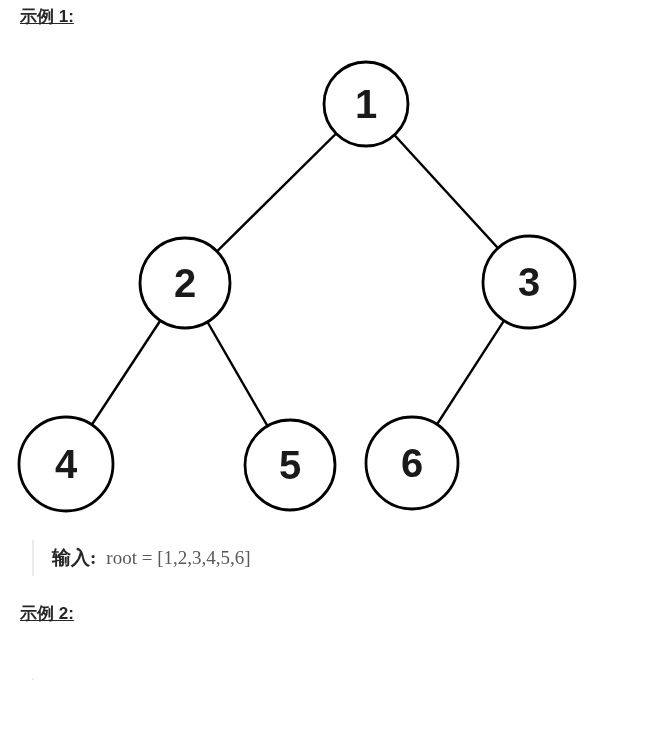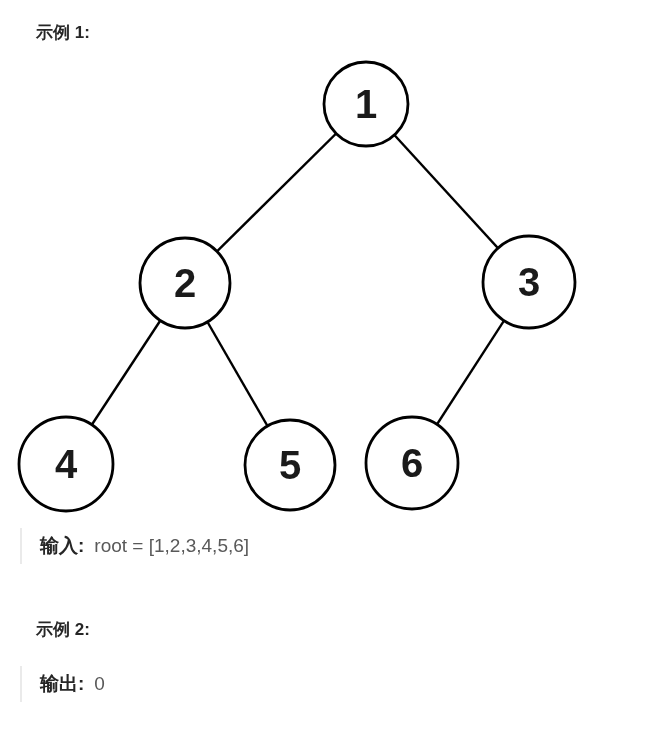--- a/index.html
+++ b/index.html
@@ -6,40 +6,41 @@
   body {
     width: 668px; height: 749px;
     background: #ffffff;
     font-family: "Liberation Sans", sans-serif;
     position: relative;
     overflow: hidden;
   }
   .ex-title {
     position: absolute;
     left: 20px;
-    margin: 16px;
+    margin: 0;
     font-size: 17px;
     font-weight: bold;
     color: #262626;
     white-space: nowrap;
+    text-decoration: underline;
   }
   #example1-title { top: 5px; }
   #example2-title { top: 602px; }
   #tree-svg {
     position: absolute;
     left: 0;
     top: 55px;
   }
   .code-block {
     position: absolute;
     left: 20px;
-    margin: 0;
+    margin: 12px;
     border-left: 2px solid #eaeaea;
     padding: 1px 14px 1px 18px;
-    font-family: Liberation Sans, sans-serif;
+    font-family: Liberation Serif, serif;
     font-size: 19px;
     line-height: 34px;
     color: #595959;
     white-space: pre;
   }
   #example1-code { top: 528px; }
   #example2-code { top: 666px; }
   .code-line { height: 34px; }
   .code-label {
     font-weight: bold;
@@ -71,15 +72,15 @@
       <circle cx="290" cy="410" r="45" fill="#ffffff" stroke="#000000" stroke-width="2.8"></circle>
       <text x="290" y="410" dy="14" text-anchor="middle" font-family="&quot;Liberation Sans&quot;, sans-serif" font-size="40" font-weight="bold" fill="#1a1a1a">5</text>
       <circle cx="412" cy="408" r="46" fill="#ffffff" stroke="#000000" stroke-width="2.8"></circle>
       <text x="412" y="408" dy="14" text-anchor="middle" font-family="&quot;Liberation Sans&quot;, sans-serif" font-size="40" font-weight="bold" fill="#1a1a1a">6</text>
     </svg>
 
   <pre class="code-block" id="example1-code"><div class="code-line"><span class="code-label">输入:</span><span class="code-value">root = [1,2,3,4,5,6]</span></div></pre>
 
   <h3 class="ex-title" id="example2-title">示例 2:</h3>
 
-  <pre class="code-block" id="example2-code"><div class="code-line"><span class="code-label">输出:</span><span class="code-value">0</span></div></pre>
+  <pre class="code-block" id="example2-code"></pre>
 
 </div>
 
 </body></html>

